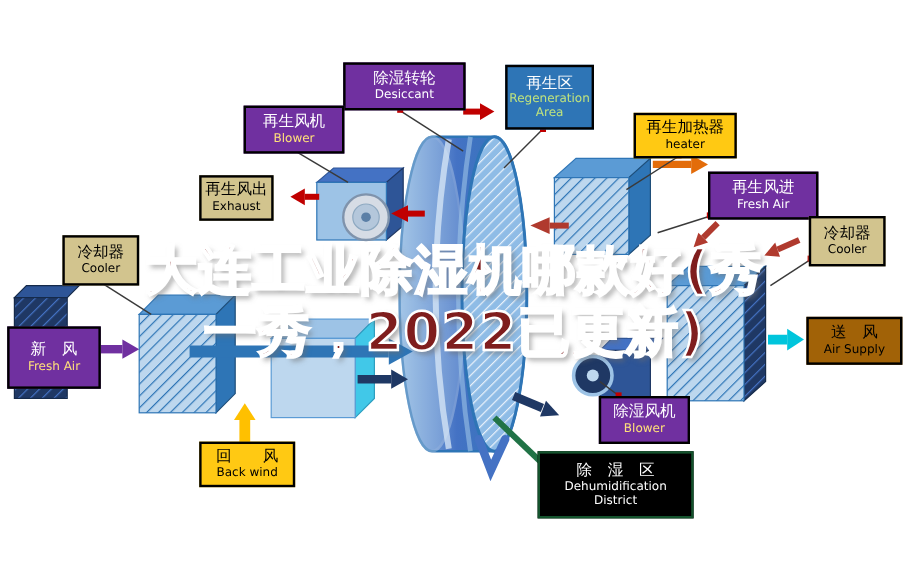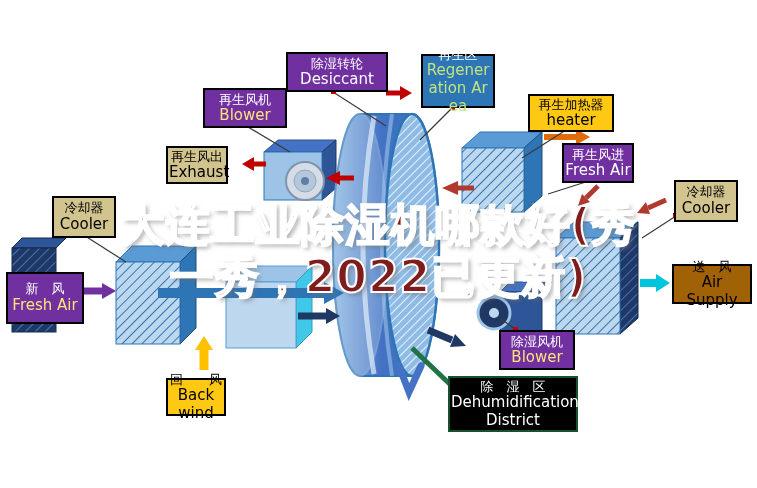--- a/index.html
+++ b/index.html
@@ -3,21 +3,21 @@
 <meta charset="utf-8">
 <style>
   *{margin:0;padding:0;box-sizing:border-box}
   html,body{background:#fff}
   body{font-family:"DejaVu Sans",sans-serif}
   #stage{position:relative;width:757px;height:488px;background:#ffffff;overflow:hidden}
   #diagram{position:absolute;left:0;top:0;z-index:10}
   .lbl{position:absolute;z-index:20;border:2px solid #000000;text-align:center;font-weight:normal;
        display:flex;flex-direction:column;justify-content:center;padding:2px 1px;line-height:1.18}
   .zh{font-size:13px}
-  .en{font-size:15px}
+  .en{font-size:10px}
   .purple{background:#7030A0;color:#fff}
   .blue{background:#2E75B6;color:#fff}
   .blue .en{color:#BFE37E;word-break:break-all}
   .yellow{background:#FFC913;color:#000}
   .tan{background:#D2C48E;color:#000}
   .cyan{background:#a16207;color:#000}
   .green{background:#000000;color:#fff;border-color:#14532D}
   .en-y{color:#FFE07A}
   .watermark{position:absolute;left:0;width:100%;z-index:30;text-align:center;
        font-size:44px;font-weight:bold;color:#7f1d1d;letter-spacing:1px;white-space:nowrap;
@@ -183,21 +183,21 @@
   <div class="lbl yellow" style="left:528px;top:94px;width:86px;height:38px">
     <div class="zh">再生加热器</div>
     <div class="en">heater</div>
   </div>
 
   <div class="lbl tan" style="left:166px;top:146px;width:62px;height:38px">
     <div class="zh">再生风出</div>
     <div class="en">Exhaust</div>
   </div>
 
-  <div class="lbl purple" style="left:562px;top:143px;width:72px;height:40px">
+  <div class="lbl purple" style="left:590px;top:143px;width:92px;height:40px">
     <div class="zh">再生风进</div>
     <div class="en">Fresh Air</div>
   </div>
 
   <div class="lbl tan" style="left:52px;top:196px;width:64px;height:42px">
     <div class="zh">冷却器</div>
     <div class="en">Cooler</div>
   </div>
 
   <div class="lbl tan" style="left:674px;top:180px;width:64px;height:42px">
@@ -213,21 +213,21 @@
   <div class="lbl cyan" style="left:672px;top:264px;width:80px;height:40px">
     <div class="zh">送　风</div>
     <div class="en">Air Supply</div>
   </div>
 
   <div class="lbl purple" style="left:499px;top:330px;width:76px;height:40px">
     <div class="zh">除湿风机</div>
     <div class="en en-y">Blower</div>
   </div>
 
-  <div class="lbl yellow" style="left:166px;top:378px;width:60px;height:38px">
+  <div class="lbl yellow" style="left:166px;top:368px;width:80px;height:38px">
     <div class="zh">回　　风</div>
     <div class="en">Back wind</div>
   </div>
 
   <div class="lbl green" style="left:448px;top:376px;width:130px;height:56px">
     <div class="zh">除　湿　区</div>
     <div class="en">Dehumidification District</div>
   </div>
 
   <div class="watermark" style="top:196px">大连工业除湿机哪款好(秀</div>

